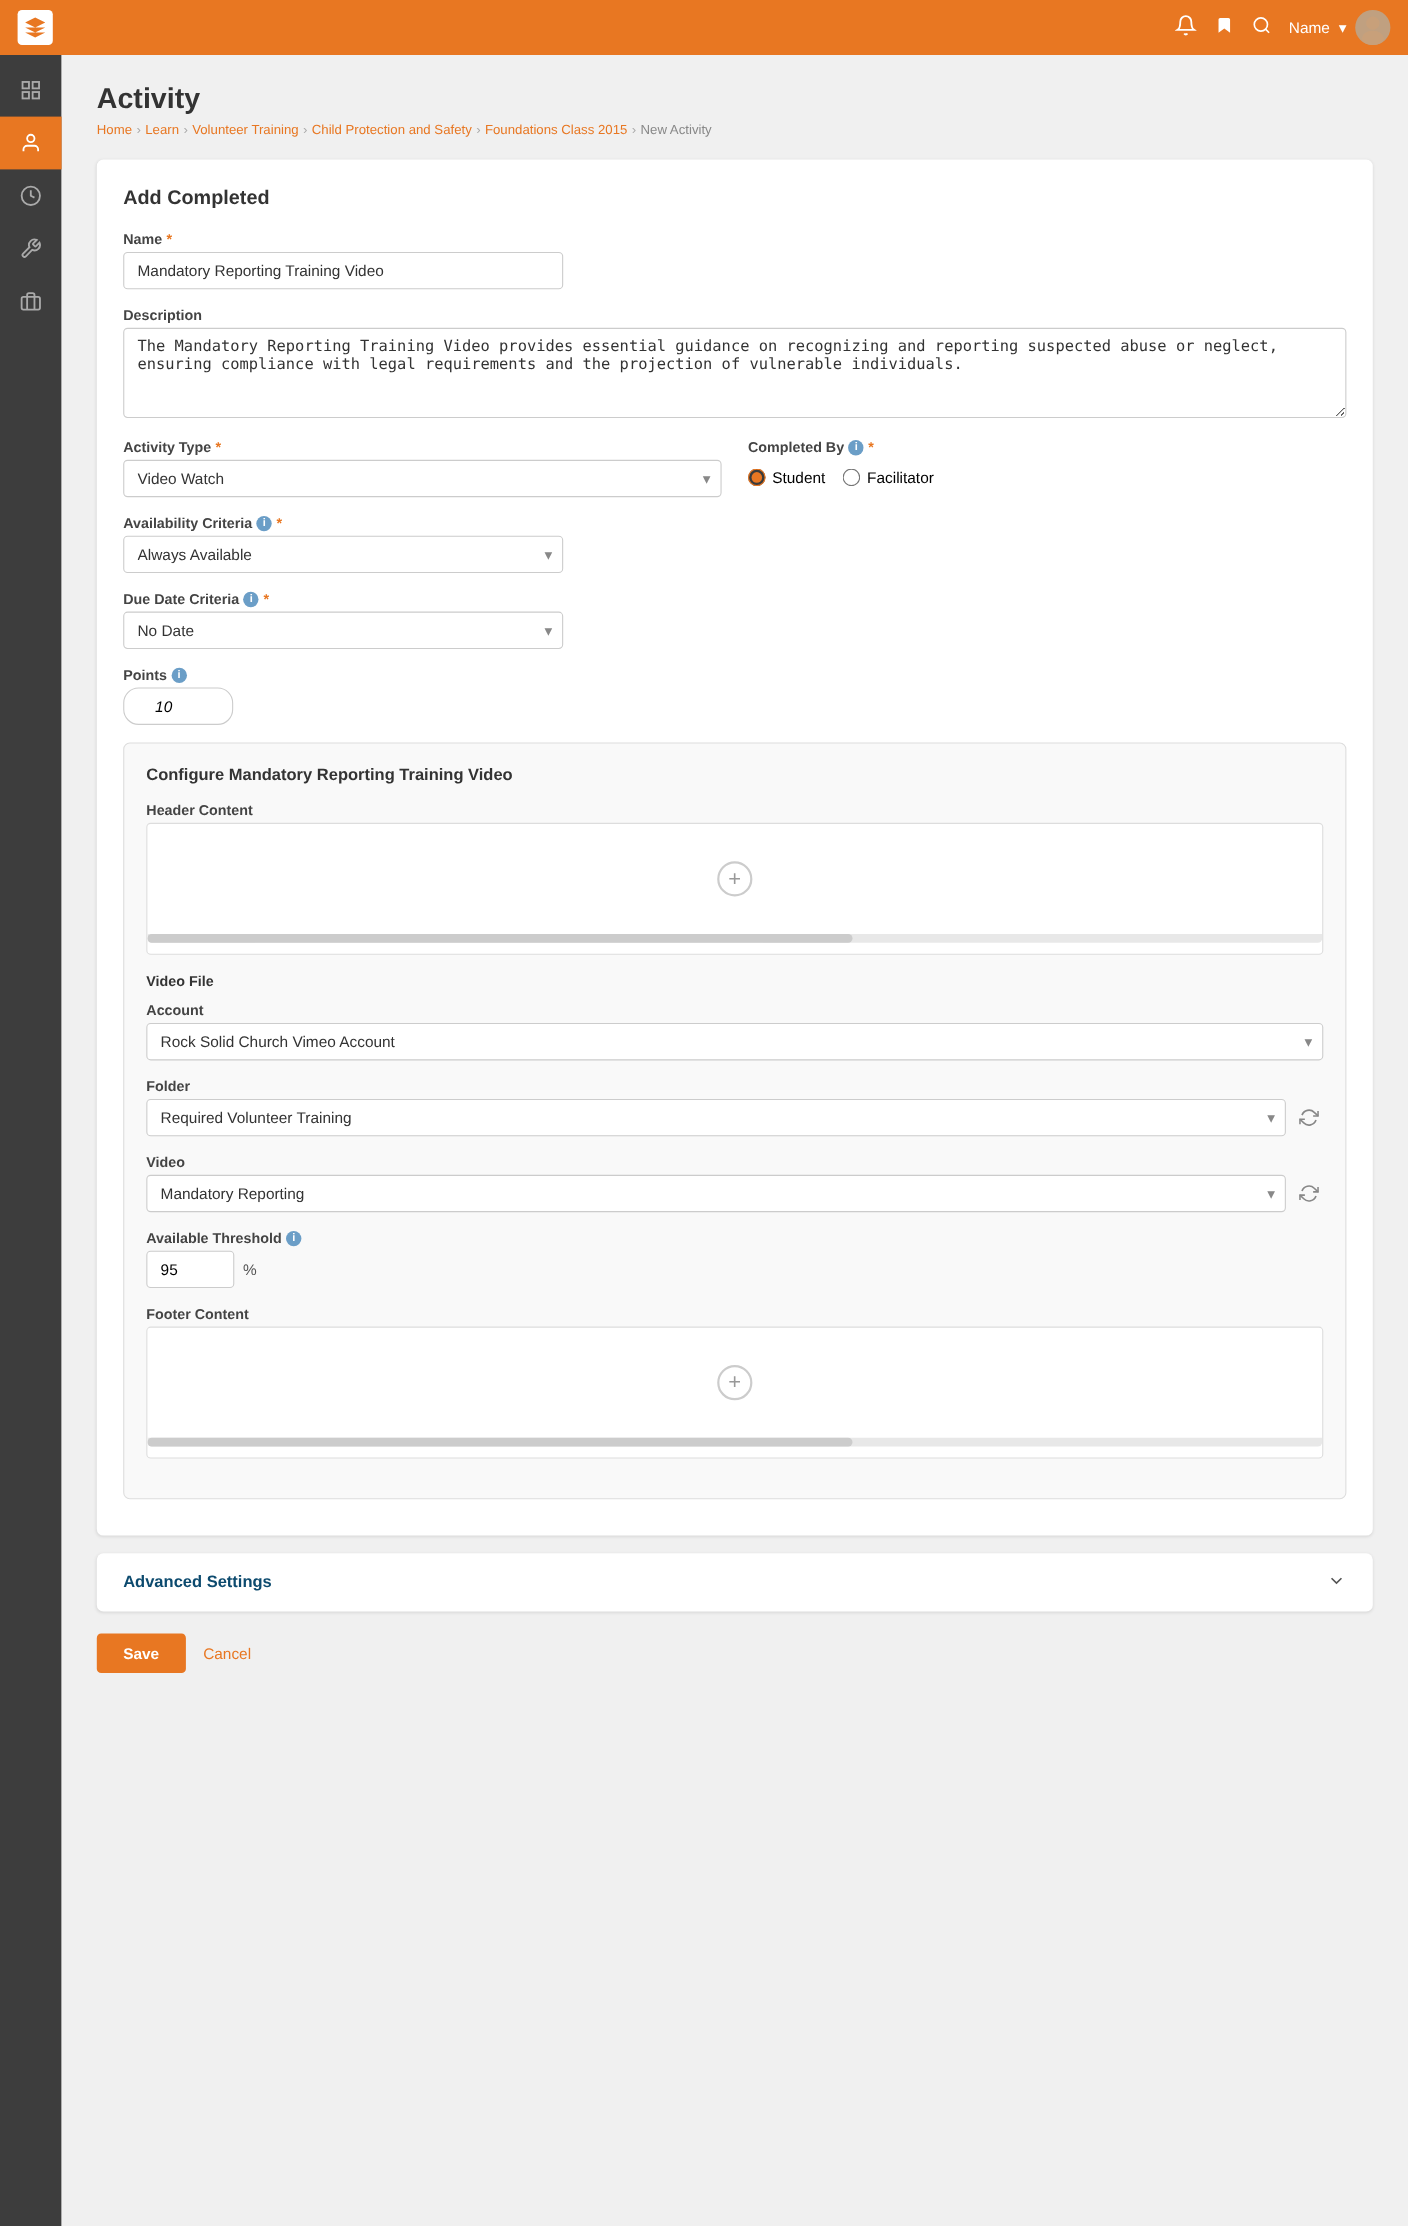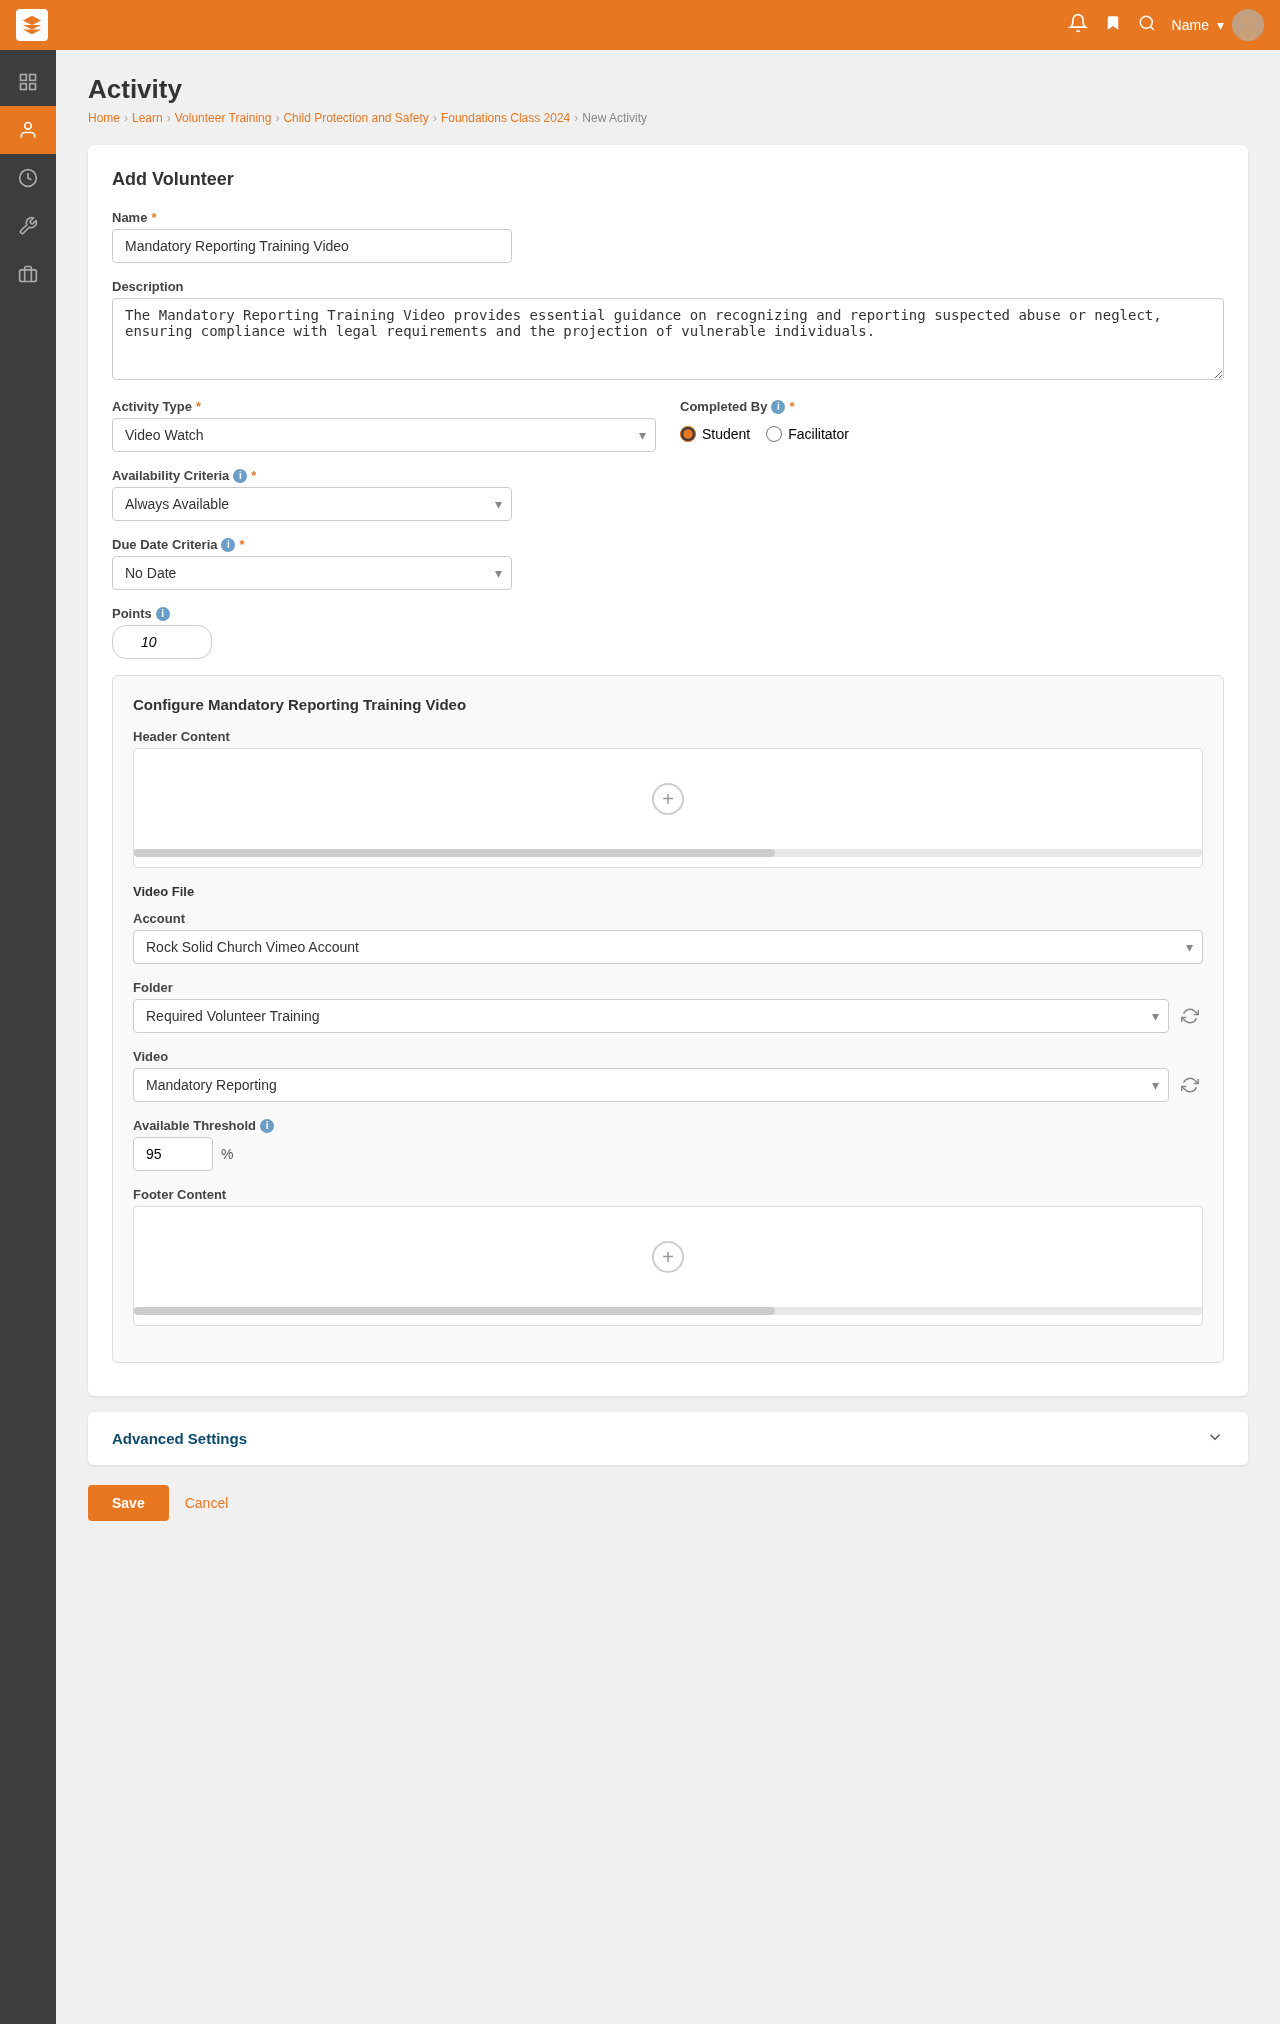--- a/index.html
+++ b/index.html
@@ -439,27 +439,27 @@
 
     <div class="breadcrumb">
       <a>Home</a>
       <span class="breadcrumb-sep">›</span>
       <a>Learn</a>
       <span class="breadcrumb-sep">›</span>
       <a>Volunteer Training</a>
       <span class="breadcrumb-sep">›</span>
       <a>Child Protection and Safety</a>
       <span class="breadcrumb-sep">›</span>
-      <a>Foundations Class 2024</a>
+      <a>Foundations Class 2015</a>
       <span class="breadcrumb-sep">›</span>
       <span>New Activity</span>
     </div>
 
     <div class="card">
-      <h2 class="card-title">Add Volunteer</h2>
+      <h2 class="card-title">Add Completed</h2>
 
       <div class="form-group">
         <div class="form-label">
           <span>Name</span>
           <span class="required">*</span>
         </div>
         <input type="text" class="form-input" style="max-width: 400px;" value="Mandatory Reporting Training Video">
       </div>
 
       <div class="form-group">

